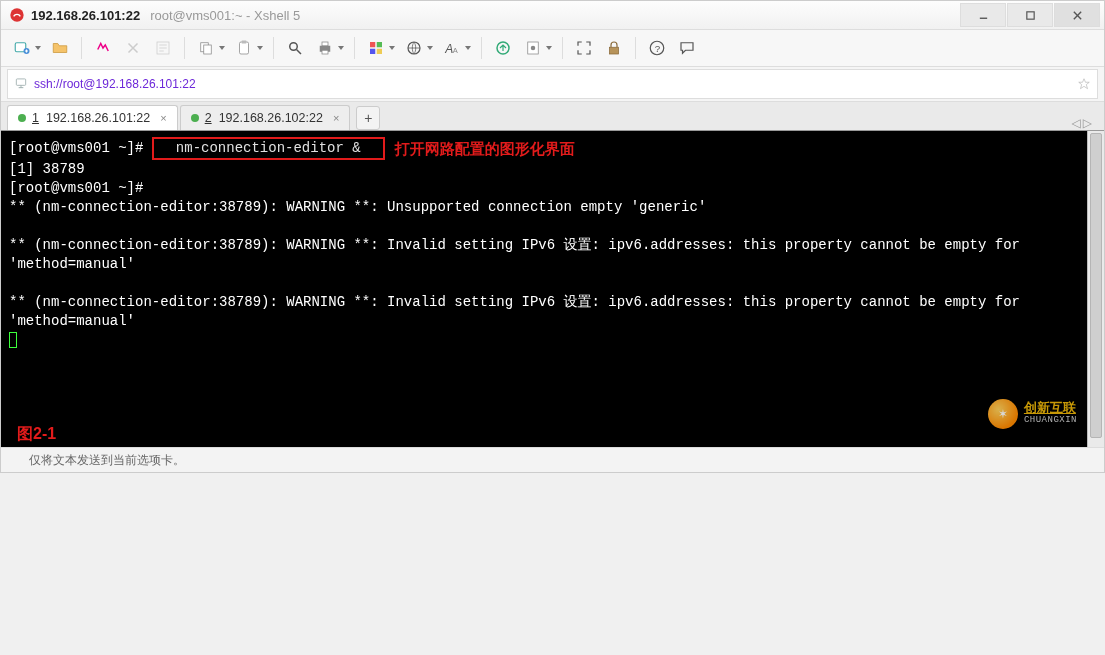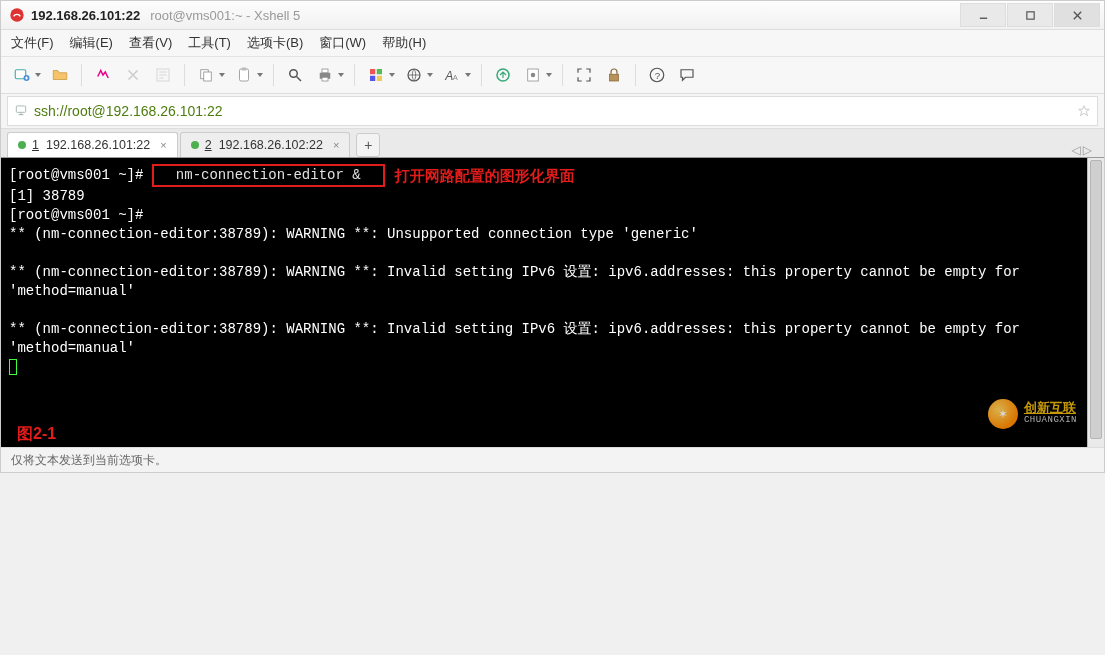--- a/index.html
+++ b/index.html
@@ -114,21 +114,21 @@
     display: flex;
     align-items: center;
     background: #fff;
     border: 1px solid #ddd;
     margin: 2px 6px;
     padding: 0 6px;
     gap: 6px;
     color: #666;
   }
   .addrline svg { width:14px; height:14px; }
-  .addrline .url { color: #4d7c0f; font-size: 14px; flex: 1; }
+  .addrline .url { color: #6d28d9; font-size: 12px; flex: 1; }
   .addrline .marker {
     width: 14px; height: 14px; display:flex; align-items:center; justify-content:center;
   }
   
   .hintline {
     height: 26px;
     display: flex;
     align-items: center;
     background: #fff;
     border: 1px solid #ddd;
@@ -249,21 +249,21 @@
     border: 1px solid #b5b5b5;
     border-radius:2px;
   }
   
   .statusbar {
     height: 24px;
     display:flex;
     align-items:center;
     background:#f3f3f3;
     border-top:1px solid #ddd;
-    padding:0 10px;
+    padding:0 28px;
     color:#666;
     font-size:12px;
     position: relative;
   }
   .watermark {
     position:absolute;
     right: 10px;
     bottom: 18px;
     display:flex;
     align-items:center;
@@ -312,29 +312,20 @@
         </svg>
     </div>
     <div class="win-btn close">
       <svg viewBox="0 0 12 12">
           <line x1="2" y1="2" x2="10" y2="10" stroke="#555" stroke-width="1.5"></line>
           <line x1="10" y1="2" x2="2" y2="10" stroke="#555" stroke-width="1.5"></line>
         </svg>
     </div>
   </div>
 
-  <div class="menubar">
-    <span>文件(F)</span>
-    <span>编辑(E)</span>
-    <span>查看(V)</span>
-    <span>工具(T)</span>
-    <span>选项卡(B)</span>
-    <span>窗口(W)</span>
-    <span>帮助(H)</span>
-  </div>
 
   <div class="toolbar">
     <div class="tb-btn drop">
       <svg viewBox="0 0 24 24">
           <rect x="3" y="5" width="14" height="12" rx="2" fill="#fff" stroke="#4aa" stroke-width="1.5"></rect>
           <circle cx="18" cy="16" r="4" fill="#4a90d9"></circle>
           <path d="M18 14v4M16 16h4" stroke="#fff" stroke-width="1.4"></path>
         </svg>
     </div>
     <div class="tb-btn">
@@ -481,21 +472,21 @@
     <div class="arrows">
       <span>◁</span>
       <span>▷</span>
     </div>
   </div>
 
   <div class="terminal-wrap">
     <div class="terminal"><span>[root@vms001 ~]# </span><span class="hl-box">nm-connection-editor &amp;</span><span class="annot">打开网路配置的图形化界面</span>
 <span>[1] 38789</span>
 <span>[root@vms001 ~]# </span>
-<span>** (nm-connection-editor:38789): WARNING **: Unsupported connection type 'generic'</span>
+<span>** (nm-connection-editor:38789): WARNING **: Unsupported connection empty 'generic'</span>
 <span></span>
 <span style="white-space:pre-wrap; display:inline-block; max-width:1060px;">** (nm-connection-editor:38789): WARNING **: Invalid setting IPv6 设置: ipv6.addresses: this property cannot be empty for 'method=manual'</span>
 <span></span>
 <span style="white-space:pre-wrap; display:inline-block; max-width:1060px;">** (nm-connection-editor:38789): WARNING **: Invalid setting IPv6 设置: ipv6.addresses: this property cannot be empty for 'method=manual'</span>
 <span class="cursor"></span>
       <div class="figlabel">图2-1</div>
       <div class="watermark">
         <div class="logo">✶</div>
         <div class="wm-text">
           <span class="cn">创新互联</span>

